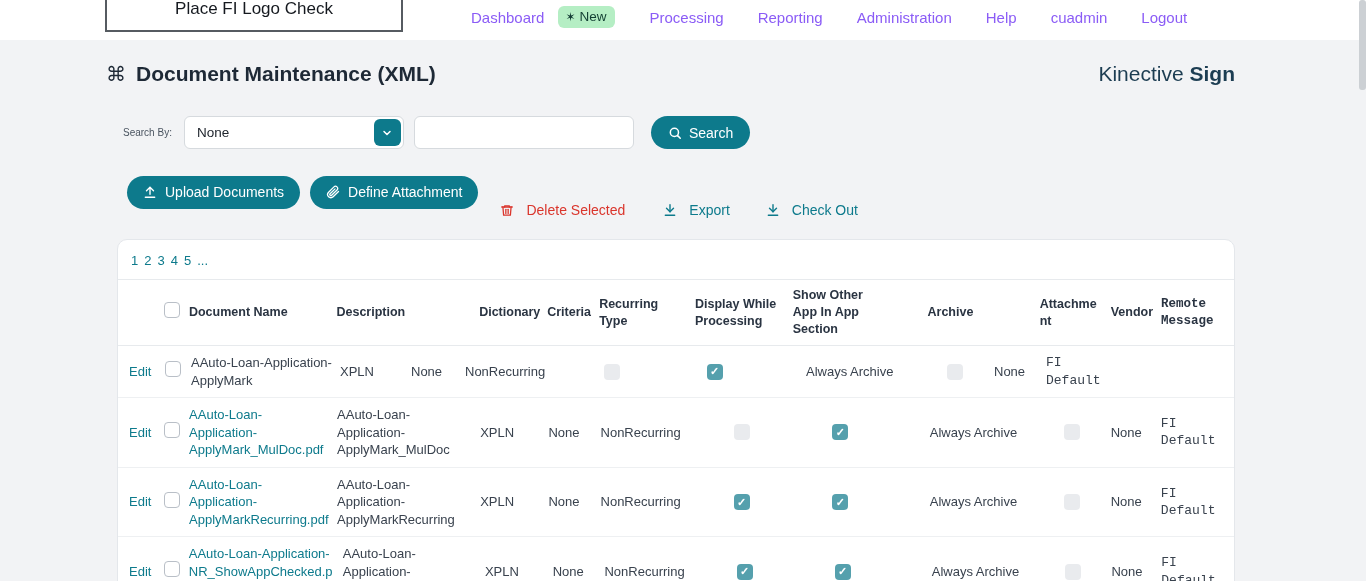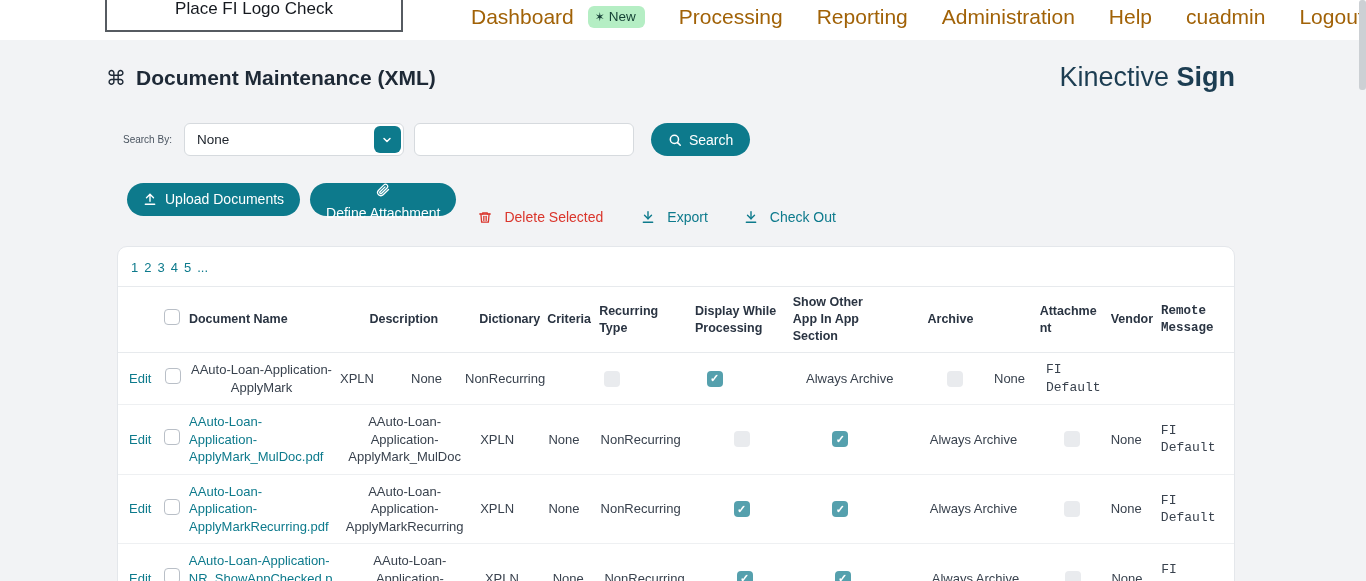--- a/index.html
+++ b/index.html
@@ -12,32 +12,32 @@
   }
   
   .topbar { background:#ffffff; height:40px; position:relative; }
   .logo-box {
     position:absolute; left:105px; top:-14px; width:298px; height:46px;
     border:2px solid #565b61; background:#fff;
     display:flex; align-items:center; justify-content:center;
     font-size:17px; color:#15191f;
   }
   .nav { position:absolute; left:471px; top:0; height:34px; display:flex; align-items:center; gap:34px; }
-  .nav-item { font-size:21px; color:#a16207; cursor:pointer; white-space:nowrap; }
+  .nav-item { font-size:15px; color:#8b5cf6; cursor:pointer; white-space:nowrap; }
   .badge-new {
     margin-left:-20px;
     background:#b5eec4; color:#123f33; border-radius:6px;
     padding:3px 9px 4px 7px; font-size:13.5px; display:flex; align-items:center; gap:4px;
   }
   .badge-new .spark { font-size:12px; color:#143c35; }
   
   .title-row { margin:22px 131px 0 106px; display:flex; justify-content:space-between; align-items:center; }
   .page-title { display:flex; align-items:center; gap:10px; font-size:21px; font-weight:700; color:#1e2936; }
   .cmd-icon { font-size:20px; font-weight:400; color:#1e2936; }
-  .brand { font-size:27px; color:#1c3d52; }
+  .brand { font-size:21px; color:#1c3d52; }
   .brand .bold { font-weight:700; }
   
   .search-row { margin:30px 0 0 123px; display:flex; align-items:center; }
   .search-label { font-size:10px; color:#4a5460; margin-right:12px; }
   .select {
     width:220px; height:33px; background:#fff; border:1px solid #d6dade; border-radius:6px;
     display:flex; align-items:center; justify-content:space-between; padding-left:12px; cursor:pointer;
   }
   .select-value { font-size:13.5px; color:#20262e; }
   .select-chev {
@@ -54,35 +54,35 @@
     background:#0d7a8c; color:#fff; border-radius:17px; font-size:14px;
     display:flex; align-items:center; gap:7px; font-family:"Liberation Sans", sans-serif;
   }
   
   .toolbar { margin:17px 0 0 127px; display:flex; align-items:center; }
   .btn-teal {
     height:33px; padding:0 16px; border:none; cursor:pointer;
     background:#0d7a8c; color:#ffffff; border-radius:17px; font-size:14px;
     display:flex; align-items:center; gap:8px; font-family:"Liberation Sans", sans-serif;
   }
-  .btn-teal + .btn-teal { margin-left:10px;flex-direction:column; }
+  .btn-teal + .btn-teal { margin-left:10px; }
   .tool-link { display:flex; align-items:center; gap:12px; font-size:14px; cursor:pointer; white-space:nowrap;margin-top:36px; }
   .tool-red { color:#da352c; margin-left:22px; }
   .tool-teal { color:#0d7a8c; margin-left:38px; }
   
   .card {
     margin:21px 131px 0 117px; background:#fff; border:1px solid #e4e7eb; border-radius:10px;
   }
   .pagination { padding:13px 0 11px 13px; display:flex; gap:6px; border-bottom:1px solid #e7eaed; }
   .pg { font-size:13px; color:#0d7a8c; cursor:pointer; }
   .thead, .trow { display:flex; align-items:center; padding-left:11px; }
   .thead { min-height:66px; border-bottom:1px solid #e7eaed; font-weight:700; font-size:12.5px; color:#2a3442; }
   .trow { border-bottom:1px solid #eef0f2; min-height:47px; padding-top:8px; padding-bottom:8px; font-size:13px; }
   .cell { padding-right:8px; line-height:1.35; overflow-wrap:break-word; }
-  .c-edit{width:36px;} .c-cb{width:26px;} .c-name{width:154px;} .c-desc{width:149px;text-align:center;}
+  .c-edit{width:36px;} .c-cb{width:26px;} .c-name{width:154px;} .c-desc{width:149px;}
   .c-dict{width:71px; padding-right:4px;} .c-crit{width:54px;} .c-recur{width:100px; padding-right:6px;}
   .c-dwp{width:102px;} .c-soa{width:103px;} .c-arch{width:117px;margin-left:36px;} .c-att{width:71px;}
   .c-vend{width:52px;} .c-rem{width:76px;font-family:Liberation Mono, monospace;}
   .c-dwp.mid, .c-soa.mid, .c-att.mid { display:flex; justify-content:center; }
   .edit-link { color:#0d7a8c; cursor:pointer; }
   .doc-link { color:#0d7a8c; cursor:pointer; }
   .cb { width:16px; height:16px; border-radius:4px; display:inline-block; position:relative; flex:0 0 auto; }
   .cb.plain { background:#fff; border:1px solid #b9bfc7; cursor:pointer; }
   .cb.off { background:#e9ebee; }
   .cb.on { background:#55a0ad; }

